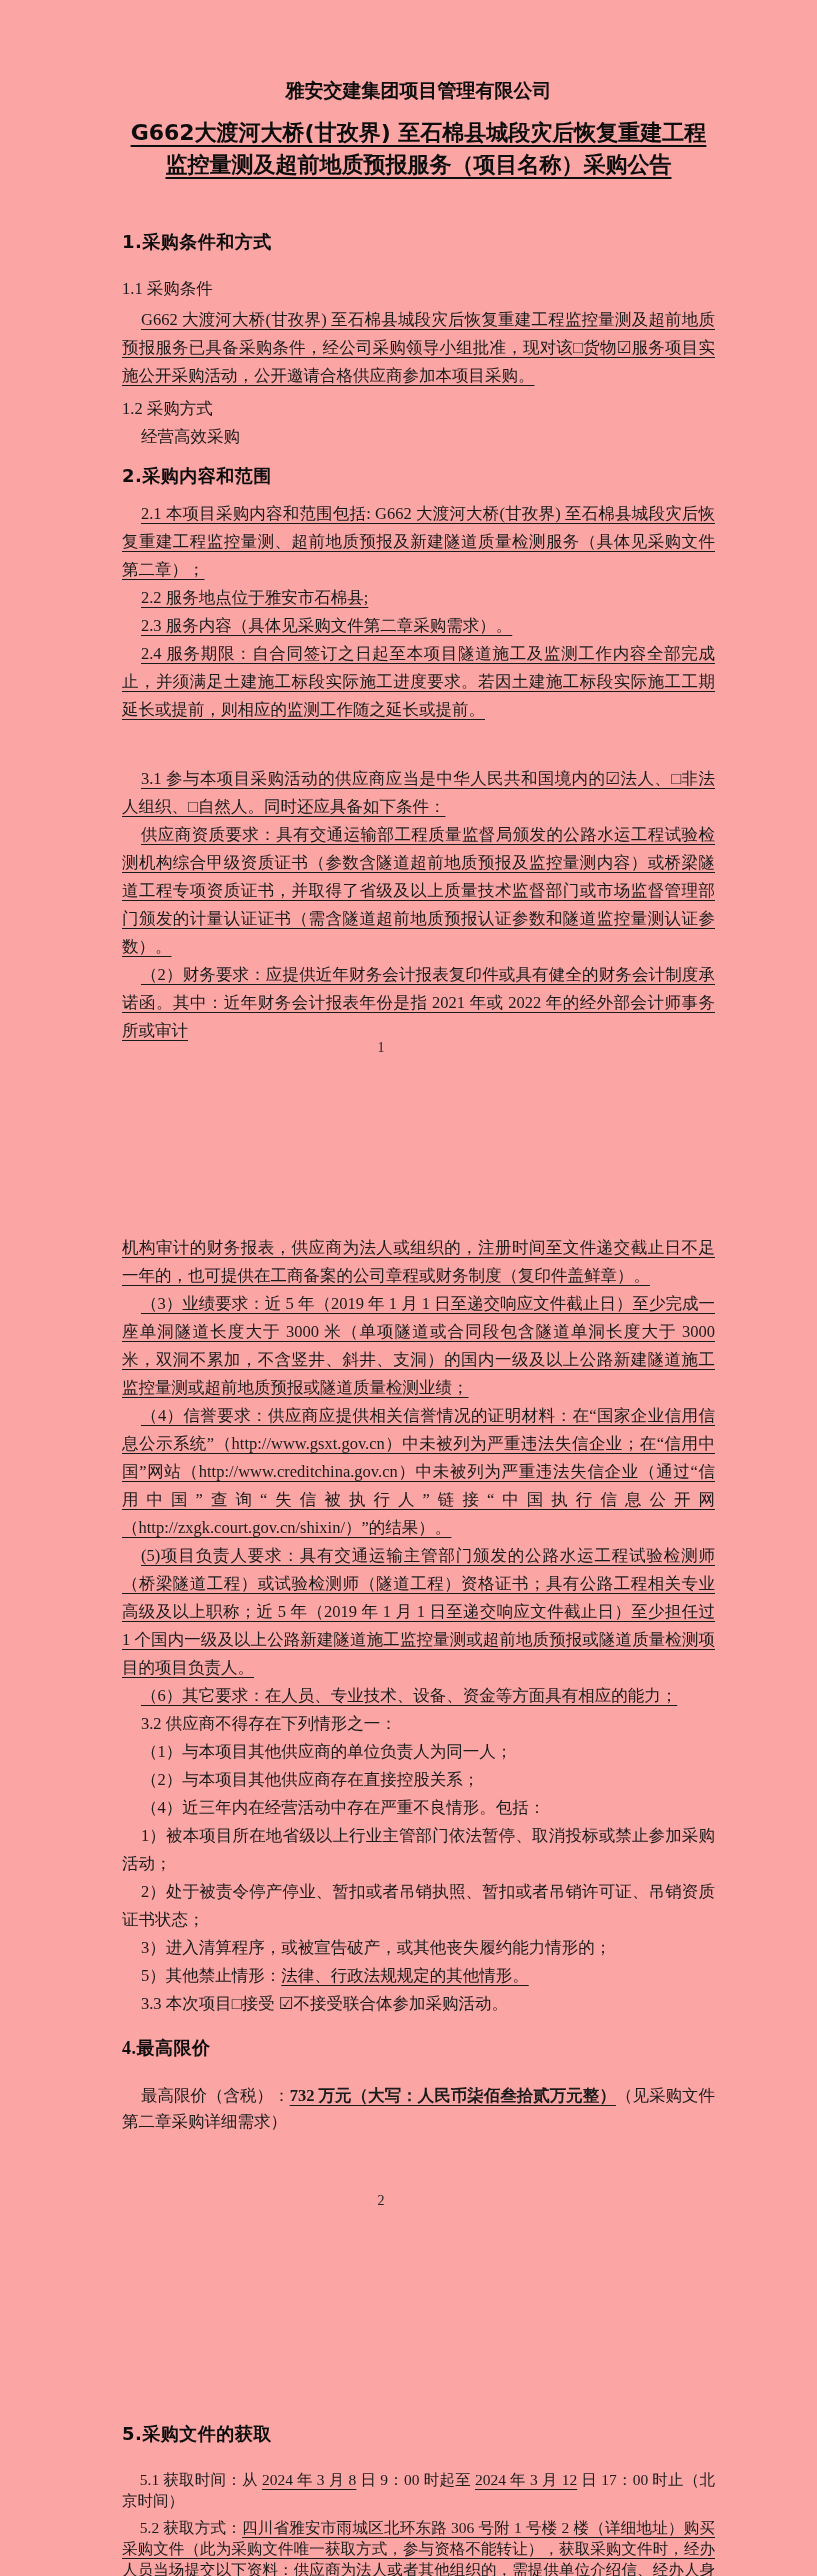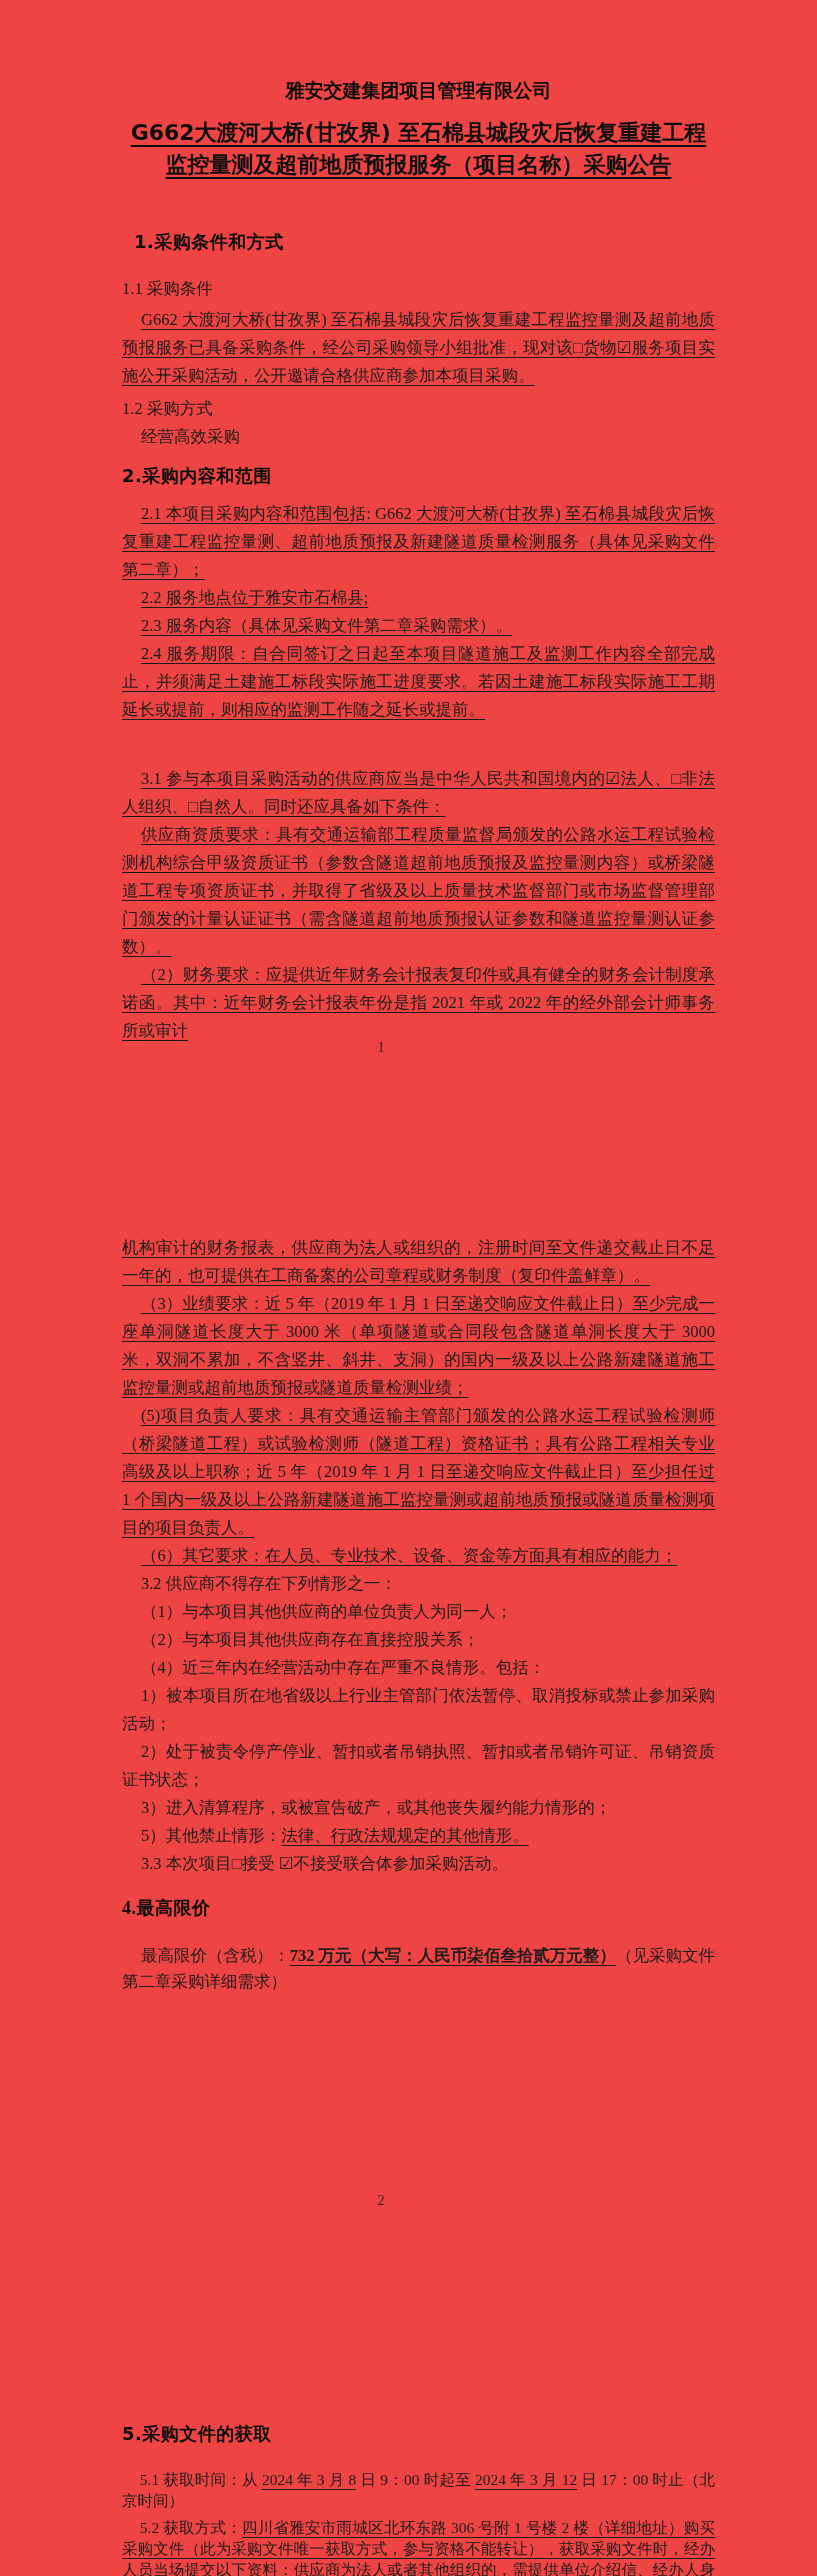--- a/index.html
+++ b/index.html
@@ -1,17 +1,17 @@
 <!DOCTYPE html>
 <html style="font-size:8.2px"><head>
 <meta charset="utf-8">
 <style>
   html,body{margin:0;padding:0;background:#ffffff;}
   body{width:818px;font-family:"Liberation Serif","DejaVu Serif",serif;color:#1b1b1b;}
-  .page{position:relative;width:818px;height:1156px;background:#ef4444;overflow:hidden;}
+  .page{position:relative;width:818px;height:1156px;background:#fca5a5;overflow:hidden;}
   .content{padding-left:122px;padding-right:103px;}
   
   .hd{font-family:"DejaVu Sans","Liberation Sans",sans-serif;font-weight:bold;font-size:18px;
       color:#0e0e0e;margin:0;letter-spacing:0.5px;}
   
   .t1{font-family:"DejaVu Sans","Liberation Sans",sans-serif;font-weight:bold;font-size:19px;
       text-align:center;margin:0;color:#0e0e0e;}
   .t2{font-family:"DejaVu Sans","Liberation Sans",sans-serif;font-weight:bold;font-size:22px;
       text-align:center;margin:0;line-height:32px;color:#0e0e0e;}
   .t2 span{text-decoration:underline;text-decoration-thickness:1.5px;text-underline-offset:4.6px;margin-top:40px;}
@@ -20,21 +20,21 @@
   .ind{text-indent:1.15em;}
   .u{text-decoration:underline;text-decoration-thickness:1px;text-underline-offset:4.1px;}
   .b{font-weight:bold;}
   
   .pg3 .p{font-size:15.5px;line-height:20.6px;}
   .pageno{position:absolute;left:0;right:0;text-align:center;font-size:14px;color:#222;
       transform:translateX(-28px);}
   
   .pg1 .content{padding-top:78px;}
   .mt-title{margin-top:13.4px;}
-  .h1{margin-top:49px;margin-left:12px;}
+  .h1{margin-top:49px;}
   .s11{margin-top:20.6px;}
   .p11{margin-top:3.1px;}
   .s12{margin-top:5.2px;}
   .h2{margin-top:12.4px;}
   .i21{margin-top:12.4px;}
   .h3{margin-top:15.5px;}
   .p31{margin-top:41px;}
   
   .pg2 .content{padding-top:78px;}
   .h4{margin-top:17.5px;font-family:Liberation Serif, serif;}
@@ -69,20 +69,21 @@
     <p class="p ind u">供应商资质要求：具有交通运输部工程质量监督局颁发的公路水运工程试验检测机构综合甲级资质证书（参数含隧道超前地质预报及监控量测内容）或桥梁隧道工程专项资质证书，并取得了省级及以上质量技术监督部门或市场监督管理部门颁发的计量认证证书（需含隧道超前地质预报认证参数和隧道监控量测认证参数）。</p>
     <p class="p ind u">（2）财务要求：应提供近年财务会计报表复印件或具有健全的财务会计制度承诺函。其中：近年财务会计报表年份是指 2021 年或 2022 年的经外部会计师事务所或审计</p>
   </div>
   <div class="pageno" style="bottom:100px;">1</div>
 </div>
 
 <div class="page pg2">
   <div class="content">
     <p class="p u">机构审计的财务报表，供应商为法人或组织的，注册时间至文件递交截止日不足一年的，也可提供在工商备案的公司章程或财务制度（复印件盖鲜章）。</p>
     <p class="p ind u">（3）业绩要求：近 5 年（2019 年 1 月 1 日至递交响应文件截止日）至少完成一座单洞隧道长度大于 3000 米（单项隧道或合同段包含隧道单洞长度大于 3000 米，双洞不累加，不含竖井、斜井、支洞）的国内一级及以上公路新建隧道施工监控量测或超前地质预报或隧道质量检测业绩；</p>
+    <p class="p ind u">（4）信誉要求：供应商应提供相关信誉情况的证明材料：在“国家企业信用信息公示系统”（http://www.gsxt.gov.cn）中未被列为严重违法失信企业；在“信用中国”网站（http://www.creditchina.gov.cn）中未被列为严重违法失信企业（通过“信用中国”查询“失信被执行人”链接“中国执行信息公开网（http://zxgk.court.gov.cn/shixin/）”的结果）。</p>
     <p class="p ind u">(5)项目负责人要求：具有交通运输主管部门颁发的公路水运工程试验检测师（桥梁隧道工程）或试验检测师（隧道工程）资格证书；具有公路工程相关专业高级及以上职称；近 5 年（2019 年 1 月 1 日至递交响应文件截止日）至少担任过 1 个国内一级及以上公路新建隧道施工监控量测或超前地质预报或隧道质量检测项目的项目负责人。</p>
     <p class="p ind u">（6）其它要求：在人员、专业技术、设备、资金等方面具有相应的能力；</p>
     <p class="p ind">3.2 供应商不得存在下列情形之一：</p>
     <p class="p ind">（1）与本项目其他供应商的单位负责人为同一人；</p>
     <p class="p ind">（2）与本项目其他供应商存在直接控股关系；</p>
     <p class="p ind">（4）近三年内在经营活动中存在严重不良情形。包括：</p>
     <p class="p ind">1）被本项目所在地省级以上行业主管部门依法暂停、取消投标或禁止参加采购活动；</p>
     <p class="p ind">2）处于被责令停产停业、暂扣或者吊销执照、暂扣或者吊销许可证、吊销资质证书状态；</p>
     <p class="p ind">3）进入清算程序，或被宣告破产，或其他丧失履约能力情形的；</p>
     <p class="p ind"><span>5）其他禁止情形：</span><span class="u">法律、行政法规规定的其他情形。</span></p>

